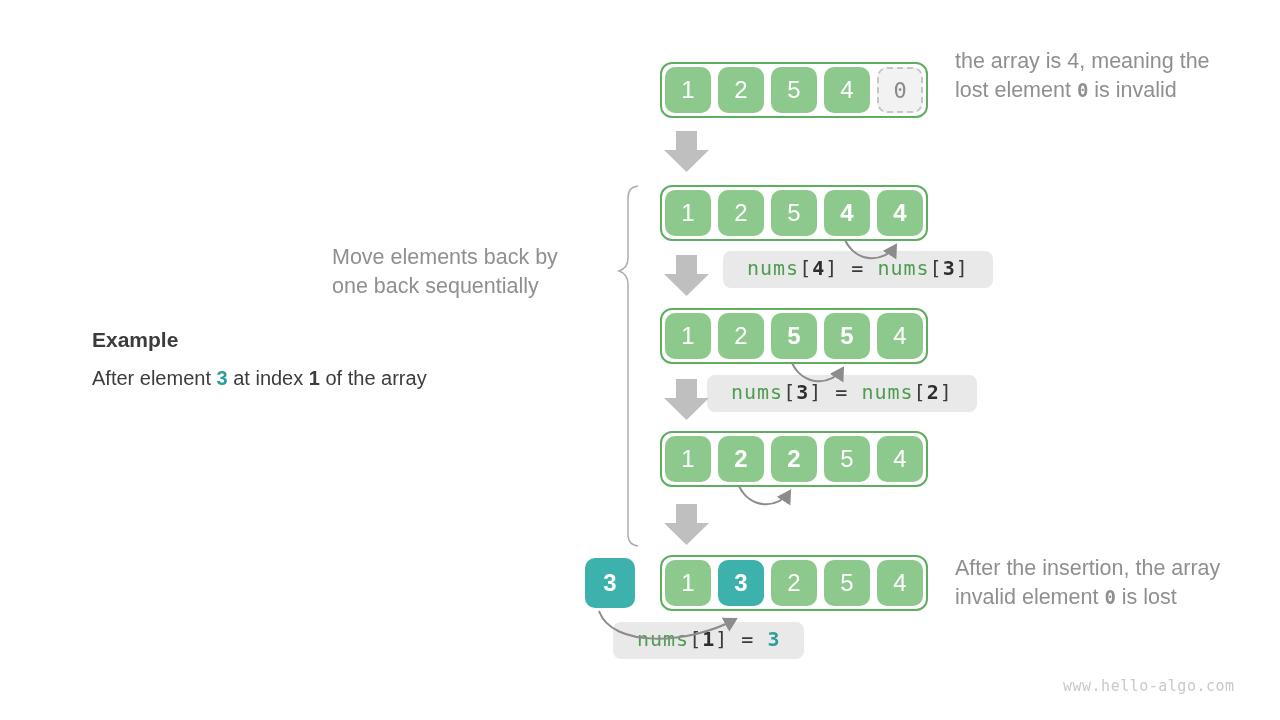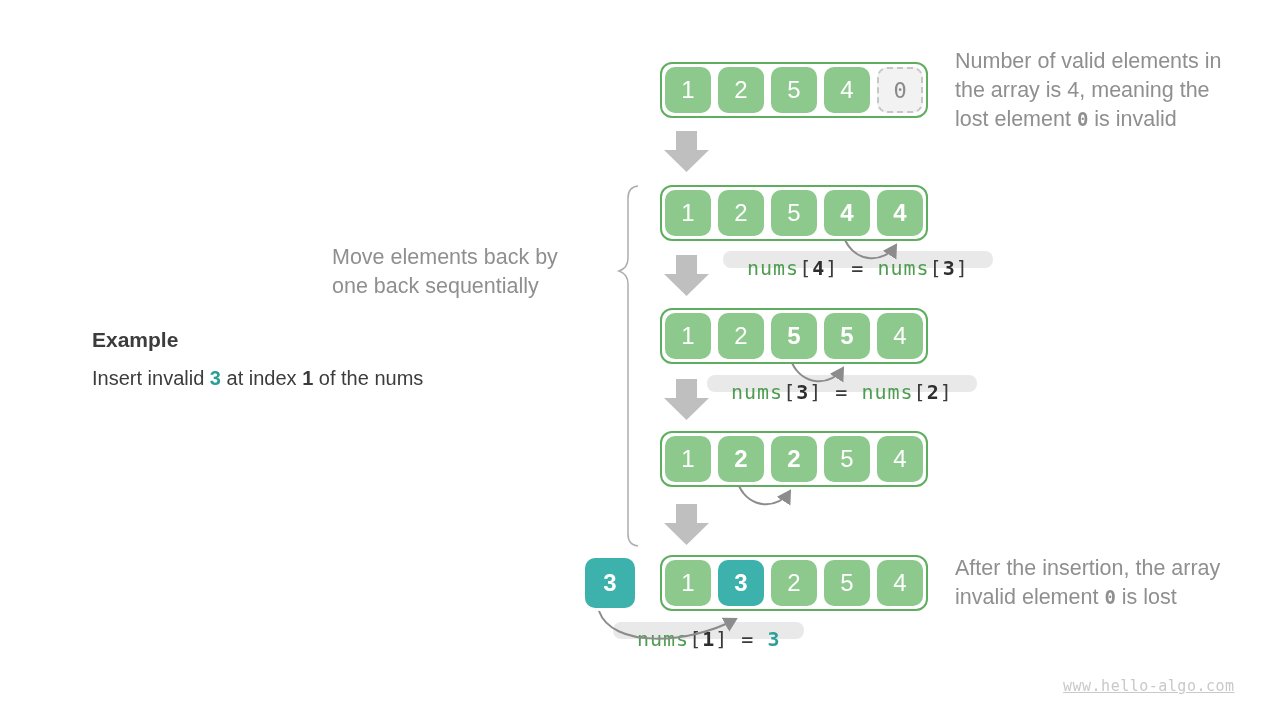--- a/index.html
+++ b/index.html
@@ -11,21 +11,21 @@
              border:2px solid var(--container-border-green);border-radius:12px;box-sizing:content-box;}
   .cell{width:46px;height:46px;border-radius:10px;display:flex;align-items:center;justify-content:center;
         font-size:24px;color:#ffffff;box-sizing:border-box;font-weight:500;}
   .cell-green{background:var(--cell-green);}
   .cell-green-bold{background:var(--cell-green);font-weight:bold;}
   .cell-teal-bold{background:var(--teal);font-weight:bold;}
   .cell-invalid{background:var(--invalid-bg);border:2px dashed var(--invalid-border);
                 color:var(--invalid-text);font-family:"DejaVu Sans Mono",monospace;font-size:22px;font-weight:400;}
 
   
-  .code-label{position:absolute;height:17px;line-height:35px;padding:0 24px;background:var(--label-bg);
+  .code-label{position:absolute;height:37px;line-height:35px;padding:0 24px;background:var(--label-bg);
               border-radius:8px;font-family:"DejaVu Sans Mono",monospace;font-size:20px;
               letter-spacing:1px;white-space:nowrap;}
   .seg-code-green{color:var(--code-green);}
   .seg-code-dark{color:#3A3A3A;}
   .seg-code-bold{color:#2E2E2E;font-weight:bold;}
   .seg-code-teal{color:var(--teal-text);font-weight:bold;}
 
   
   .gray-text{position:absolute;color:var(--gray-text);font-size:21.5px;line-height:29px;white-space:nowrap;}
   .seg-normal{}
@@ -38,21 +38,21 @@
   .example-desc{position:absolute;left:92px;top:367px;font-size:20px;color:var(--dark-text);white-space:nowrap;}
 
   .insert-box{position:absolute;left:585px;top:558px;width:50px;height:50px;border-radius:10px;
               background:var(--teal);color:#fff;font-weight:bold;font-size:24px;
               display:flex;align-items:center;justify-content:center;}
 
   .big-arrow{position:absolute;}
   .overlay{position:absolute;left:0;top:0;pointer-events:none;}
 
   .watermark{position:absolute;left:1063px;top:677px;font-family:"DejaVu Sans Mono",monospace;
-             font-size:15px;color:var(--watermark-gray);letter-spacing:0.5px;text-decoration:underline;}
+             font-size:15px;color:var(--watermark-gray);letter-spacing:0.5px;}
 </style>
 </head>
 <body>
 
 <div class="canvas">
 
   <div class="array-box" style="top:62px">
       <div class="cell cell-green">1</div>
       <div class="cell cell-green">2</div>
       <div class="cell cell-green">5</div>
@@ -114,29 +114,28 @@
       </marker>
     </defs>
     <path d="M 845 240 C 856 263 884 264 896 245" style="stroke:var(--curve-arrow)" stroke-width="2" fill="none" marker-end="url(#ah)"></path>
     <path d="M 792 363 C 803 386 831 387 843 368" style="stroke:var(--curve-arrow)" stroke-width="2" fill="none" marker-end="url(#ah)"></path>
     <path d="M 739 486 C 750 509 778 510 790 491" style="stroke:var(--curve-arrow)" stroke-width="2" fill="none" marker-end="url(#ah)"></path>
     <path d="M 599 611 C 612 648 688 645 736 619" style="stroke:var(--curve-arrow)" stroke-width="2" fill="none" marker-end="url(#ah)"></path>
     <path d="M 638 186 Q 628 187 628 198 L 628 258 Q 628 268 619 271 Q 628 274 628 284 L 628 534 Q 628 545 638 546" style="stroke:var(--brace)" stroke-width="1.5" fill="none"></path>
   </svg>
 
   <div class="example-heading">Example</div>
-  <div class="example-desc"><span class="seg-normal">Insert invalid </span><span class="seg-teal-bold">3</span><span class="seg-normal"> at index </span><span class="seg-bold">1</span><span class="seg-normal"> of the nums</span></div>
+  <div class="example-desc"><span class="seg-normal">After element </span><span class="seg-teal-bold">3</span><span class="seg-normal"> at index </span><span class="seg-bold">1</span><span class="seg-normal"> of the array</span></div>
 
   <div class="gray-text" style="left:332px;top:243px">
     <div><span class="seg-normal">Move elements back by</span></div>
     <div><span class="seg-normal">one back sequentially</span></div>
   </div>
 
   <div class="gray-text" style="left:955px;top:47px">
-    <div><span class="seg-normal">Number of valid elements in</span></div>
     <div><span class="seg-normal">the array is 4, meaning the</span></div>
     <div><span class="seg-normal">lost element </span><span class="seg-mono-bold">0</span><span class="seg-normal"> is invalid</span></div>
   </div>
 
   <div class="gray-text" style="left:955px;top:554px">
     <div><span class="seg-normal">After the insertion, the array</span></div>
     <div><span class="seg-normal">invalid element </span><span class="seg-mono-bold">0</span><span class="seg-normal"> is lost</span></div>
   </div>
 
   <div class="watermark">www.hello-algo.com</div>

